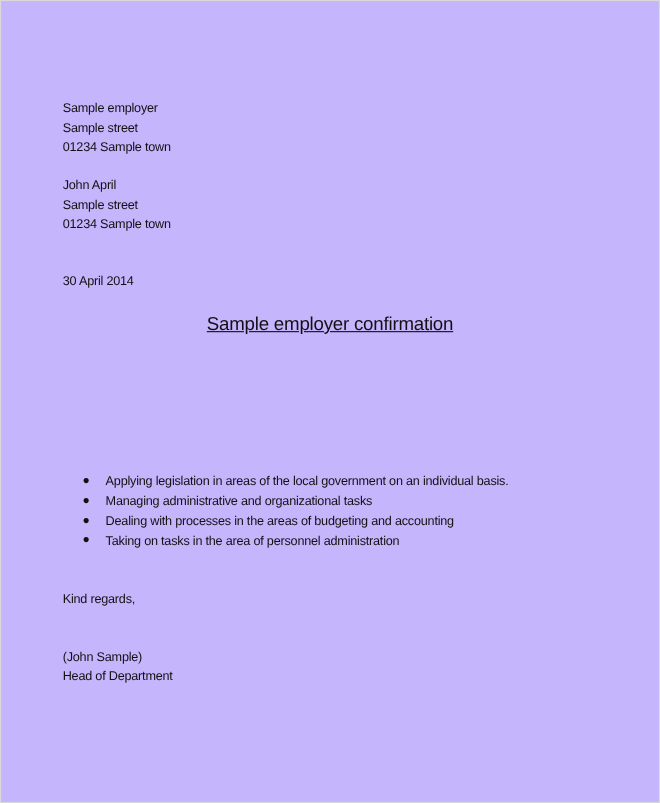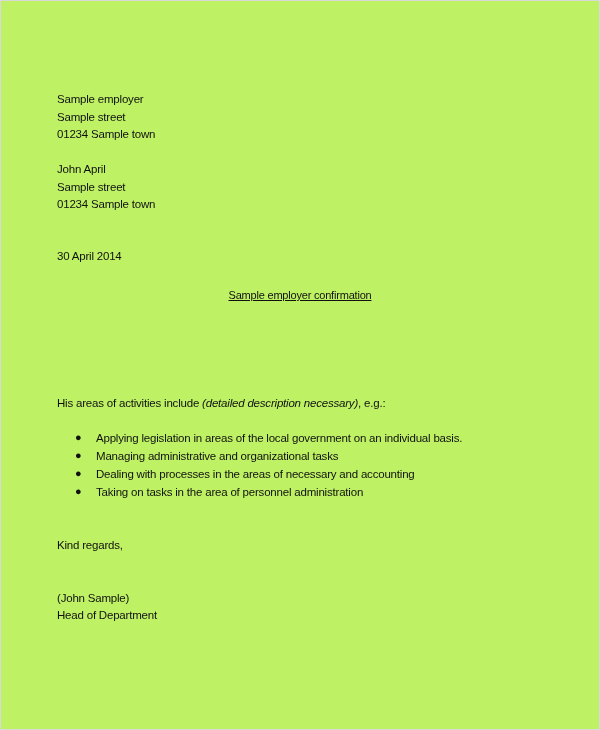--- a/index.html
+++ b/index.html
@@ -1,30 +1,30 @@
 <!DOCTYPE html>
 <html><head>
   <meta charset="utf-8">
   <style>
     html, body { margin: 0; padding: 0; background: #ffffff; }
     body { width: 600px; height: 730px; overflow: hidden; }
     .page {
       position: relative;
       width: 598px; height: 728px;
       border: 1px solid #d9d9d9;
-      background: #bef264;
+      background: #c4b5fd;
       font-family: "Liberation Sans", sans-serif;
       font-size: 11.5px;
       color: #111;
       letter-spacing: -0.2px;
     }
     .ln { position: absolute; left: 56px; white-space: nowrap; line-height: 14px; }
     .title {
       position: absolute; left: 0; right: 0; top: 286px;
-      text-align: center; font-size: 11px; text-decoration: underline;
+      text-align: center; font-size: 17px; text-decoration: underline;
       line-height: 16px;
     }
     .bul { position: absolute; left: 74px; width: 8px; font-size: 11px; }
     .btxt { position: absolute; left: 95px; white-space: nowrap; line-height: 14px; }
     .it { font-style: italic; }
   </style>
 </head>
 <body>
 
 <div class="page">
@@ -34,31 +34,28 @@
 
   <div class="ln" style="top:161px">John April</div>
   <div class="ln" style="top:179px">Sample street</div>
   <div class="ln" style="top:196px">01234 Sample town</div>
 
   <div class="ln" style="top:248px">30 April 2014</div>
 
   <div class="title">Sample employer confirmation</div>
 
 
-  <div class="ln" style="top:395px">
-    <span>His areas of activities include </span><span class="it">(detailed description necessary)</span><span>, e.g.:</span>
-  </div>
 
   <div>
     <span class="bul" style="top:430px">●</span>
     <div class="btxt" style="top:430px">Applying legislation in areas of the local government on an individual basis.</div>
     <span class="bul" style="top:448px">●</span>
     <div class="btxt" style="top:448px">Managing administrative and organizational tasks</div>
     <span class="bul" style="top:466px">●</span>
-    <div class="btxt" style="top:466px">Dealing with processes in the areas of necessary and accounting</div>
+    <div class="btxt" style="top:466px">Dealing with processes in the areas of budgeting and accounting</div>
     <span class="bul" style="top:484px">●</span>
     <div class="btxt" style="top:484px">Taking on tasks in the area of personnel administration</div>
   </div>
 
   <div class="ln" style="top:537px">Kind regards,</div>
 
   <div class="ln" style="top:590px">(John Sample)</div>
   <div class="ln" style="top:607px">Head of Department</div>
 </div>
 

